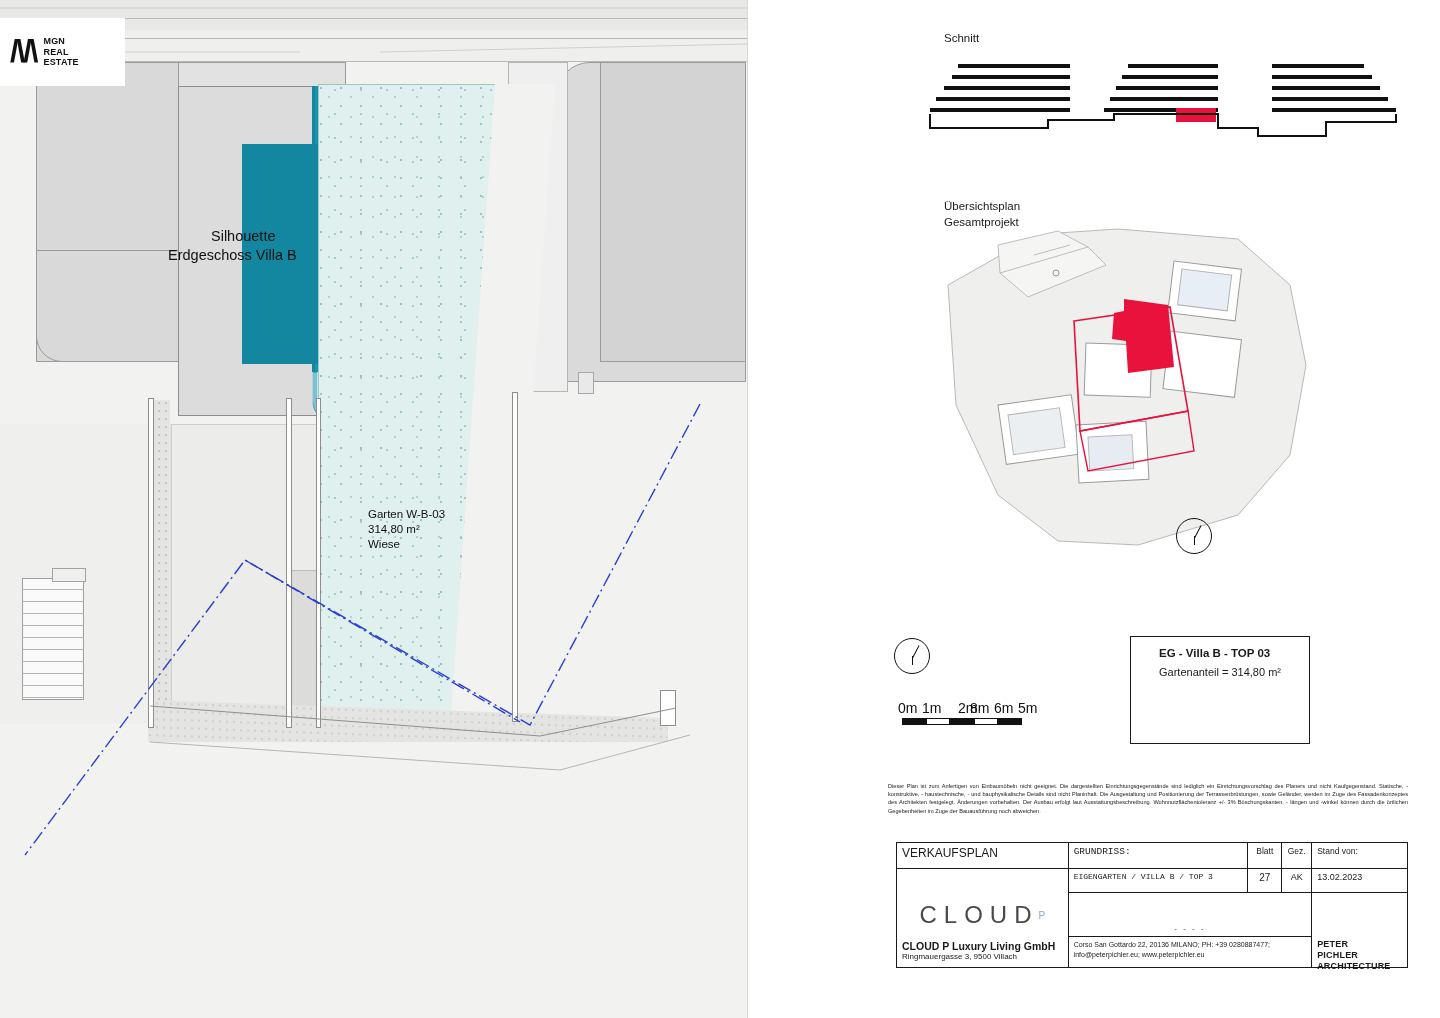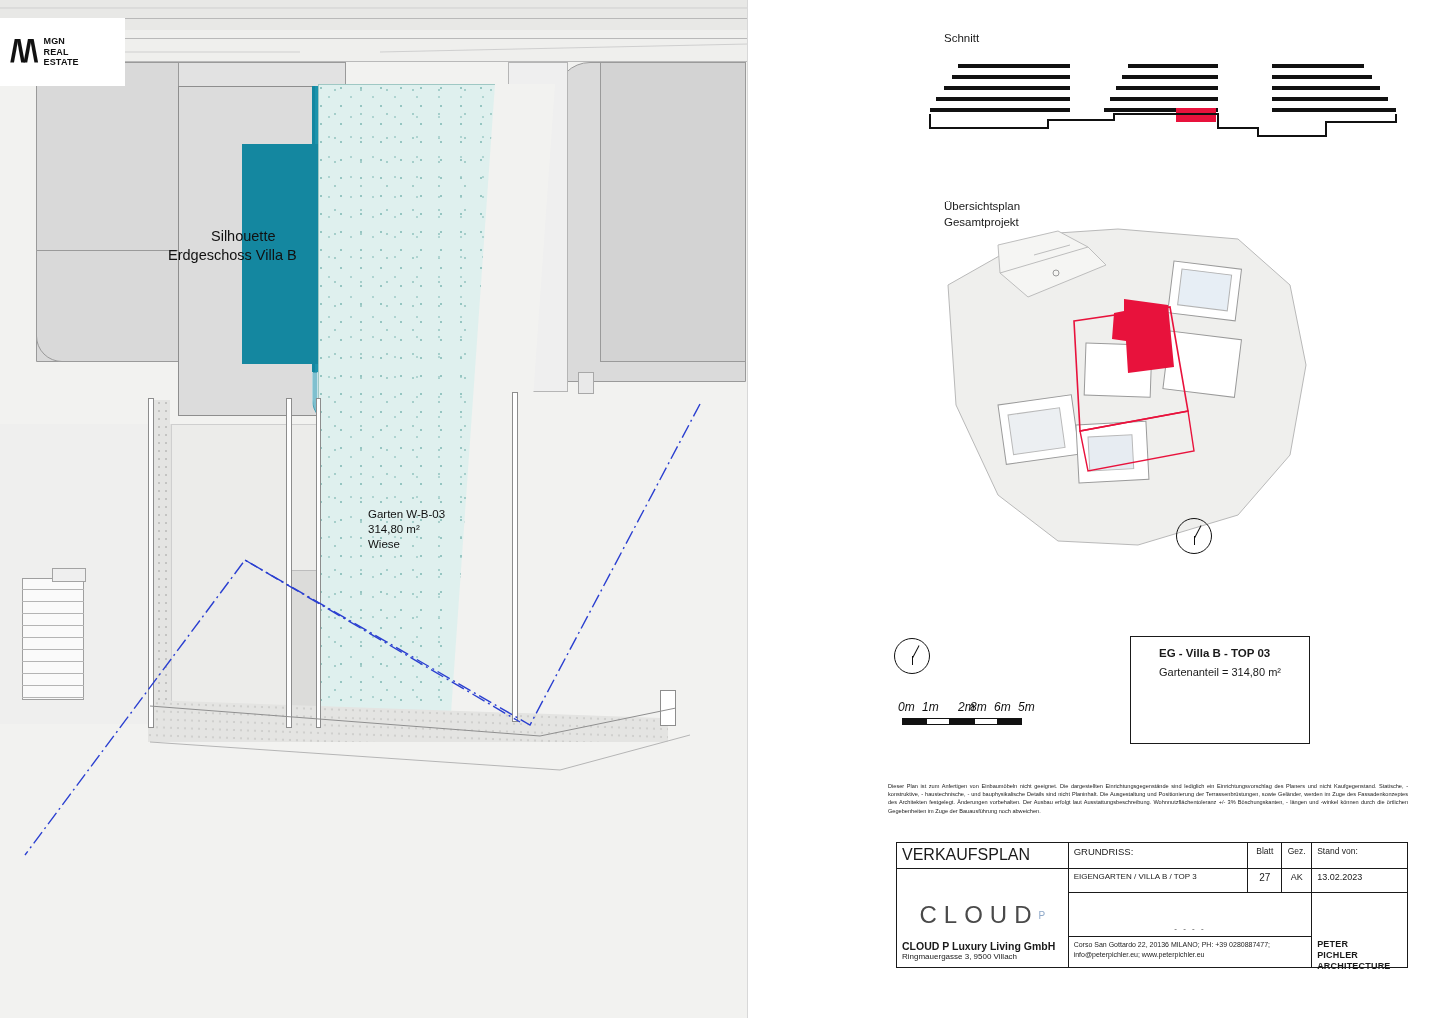--- a/index.html
+++ b/index.html
@@ -225,21 +225,21 @@
     content:""; position:absolute; left:17px; top:5px; width:1.4px; height:14px;
     background:#111; transform-origin:bottom center; transform:rotate(28deg);
   }
   .north:before{
     content:""; position:absolute; left:17px; top:17px; width:1.4px; height:9px; background:#111;
   }
 
   
   #scalebar{ position:absolute; left:150px; top:700px; width:160px; height:36px; }
   .sb-seg{ position:absolute; top:18px; height:7px; border:1px solid #111; }
-  .sb-lbl{ position:absolute; top:0; font-size:12px; color:#111;font-style:italic; }
+  .sb-lbl{ position:absolute; top:0; font-size:14px; color:#111; }
 
   
   #infobox{
     position:absolute; left:382px; top:636px; width:180px; height:108px;
     border:1px solid #1a1a1a; padding:10px 28px;
   }
   #infobox .ib-t{ font-size:11.5px; font-weight:700; margin-bottom:7px; }
   #infobox .ib-s{ font-size:11px; }
 
   
@@ -251,21 +251,21 @@
   
   #titleblock{
     position:absolute; left:148px; top:842px; width:512px; height:126px;
     border:1px solid #1a1a1a;
   }
   #titleblock .row{ display:flex; }
   .cell{ border-right:1px solid #1a1a1a; border-bottom:1px solid #1a1a1a; padding:3px 5px; font-size:8.5px; }
   .cell:last-child{ border-right:none; }
 
   .tb-left{ width:172px; }
-  .tb-mid{ width:180px; }
+  .tb-mid{ width:180px;font-family:Liberation Mono, monospace; }
   .tb-blatt{ width:34px; text-align:center; }
   .tb-gez{ width:30px; text-align:center; }
   .tb-stand{ width:95px; }
 
   .cloud-logo{
     font-size:24px; letter-spacing:7px; color:#4a4a4a; font-weight:400;
     font-family:"Liberation Sans", sans-serif;
   }
   .cloud-p{ font-size:10px; color:#8fa9c9; vertical-align:super; letter-spacing:0; }
   .pp-arch{ font-size:9px; font-weight:700; line-height:11px; letter-spacing:.2px; }
@@ -443,21 +443,21 @@
 
   <div id="infobox">
     <div class="ib-t">EG - Villa B - TOP 03</div>
     <div class="ib-s">Gartenanteil = 314,80 m²</div>
   </div>
 
   <div id="disclaimer">Dieser Plan ist zum Anfertigen von Einbaumöbeln nicht geeignet. Die dargestellten Einrichtungsgegenstände sind lediglich ein Einrichtungsvorschlag des Planers und nicht Kaufgegenstand. Statische, - konstruktive, - haustechnische, - und bauphysikalische Details sind nicht Planinhalt. Die Ausgestaltung und Positionierung der Terrassenbrüstungen, sowie Geländer, werden im Zuge des Fassadenkonzeptes des Architekten festgelegt. Änderungen vorbehalten. Der Ausbau erfolgt laut Ausstattungsbeschreibung. Wohnnutzflächentoleranz +/- 3% Böschungskanten, - längen und -winkel können durch die örtlichen Gegebenheiten im Zuge der Bauausführung noch abweichen.</div>
 
   <div id="titleblock">
     <div class="row">
-      <div class="cell tb-left" style="height:26px; font-size:16px; font-weight:400;">VERKAUFSPLAN</div>
+      <div class="cell tb-left" style="height:26px; font-size:12px; font-weight:400;">VERKAUFSPLAN</div>
       <div class="cell tb-mid" style="height:26px; font-size:9.5px;">GRUNDRISS:</div>
       <div class="cell tb-blatt" style="height:26px;">Blatt</div>
       <div class="cell tb-gez" style="height:26px;">Gez.</div>
       <div class="cell tb-stand" style="height:26px;">Stand von:</div>
     </div>
     <div class="row">
       <div class="cell tb-left" style="height:24px; border-bottom:none;"></div>
       <div class="cell tb-mid" style="height:24px; font-size:8px;">EIGENGARTEN / VILLA B / TOP 3</div>
       <div class="cell tb-blatt" style="height:24px; font-size:10px;">27</div>
       <div class="cell tb-gez" style="height:24px; font-size:9px;">AK</div>

